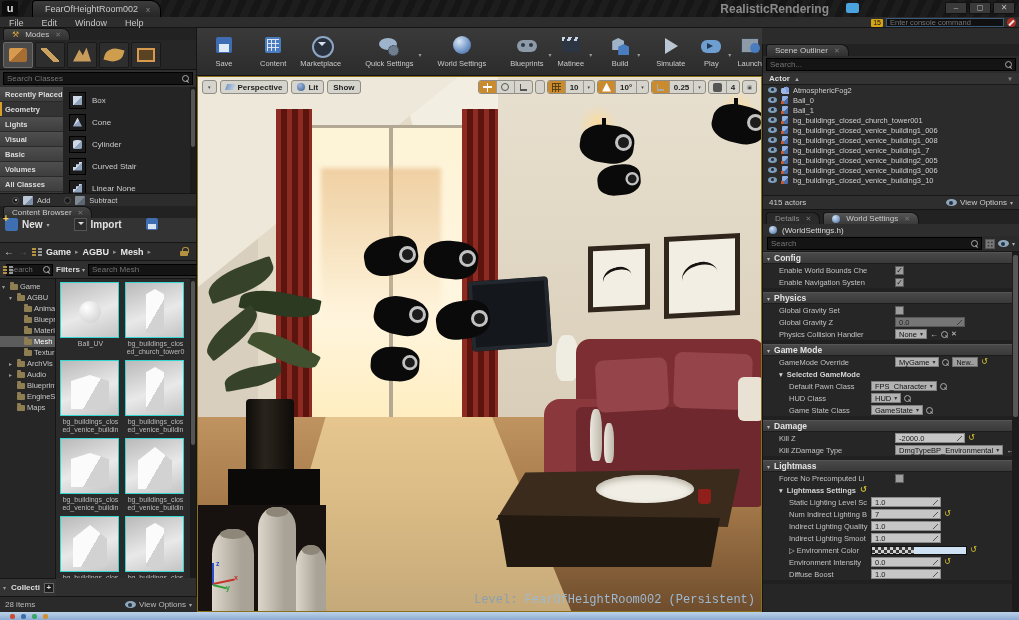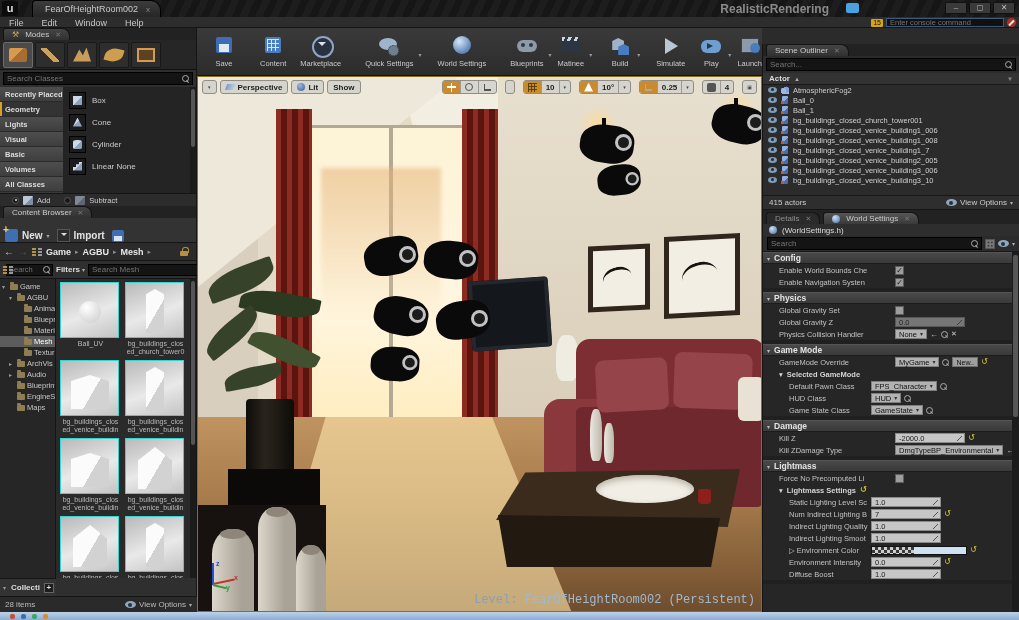--- a/index.html
+++ b/index.html
@@ -74,21 +74,21 @@
   .cls-label { font-size:8px; color:#ccc; }
   .vscroll { position:absolute; right:0; top:0; bottom:0; width:6px; background:#1b1b1b; }
   .vscroll .thumb { position:absolute; left:1px; right:1px; top:2px; height:55%; background:#555; border-radius:2px; }
 
   #addsub { height:13px; background:#2c2c2c; border-top:1px solid #151515; display:flex; align-items:center; gap:4px; padding-left:12px; font-size:7.5px; }
   .radio { width:7px; height:7px; border-radius:50%; background:#1a1a1a; border:1px solid #555; position:relative; }
   .radio.on::after { content:""; position:absolute; inset:1.5px; border-radius:50%; background:#ddd; }
   .addsub-cube { width:10px; height:9px; background:linear-gradient(135deg,#b9c6d6 55%,#7e8fa5 55%); border-radius:1px; }
 
   
-  #cb-tools { height:25px; background:#333; border-bottom:1px solid #151515; display:flex; align-items:flex-end; gap:7px; padding-left:5px; }
+  #cb-tools { height:25px; background:#333; border-bottom:1px solid #151515; display:flex; align-items:flex-start; gap:24px; padding-left:5px; }
   .cb-btn { display:flex; align-items:center; gap:4px; font-size:10px; font-weight:bold; color:#e2e2e2; }
   .i-newdoc { width:13px; height:13px; background:#3f6fb0; border-radius:2px; position:relative; }
   .i-newdoc::after { content:"+"; position:absolute; left:-2px; top:-5px; color:#ffd34d; font-size:10px; font-weight:bold; }
   .i-import { width:13px; height:13px; background:#2c2c2c; border:1px solid #555; position:relative; }
   .i-import::after { content:""; position:absolute; left:3px; top:3px; border:3.5px solid transparent; border-top-color:#ddd; }
   .i-floppy { width:12px; height:12px; background:#3f6fb0; border-radius:2px; position:relative; }
   .i-floppy::after { content:""; position:absolute; left:2px; bottom:1px; width:8px; height:5px; background:#d9e4f2; }
   .caret { font-size:6px; color:#aaa; }
 
   #cb-crumb { height:18px; background:#2b2b2b; border-bottom:1px solid #151515; display:flex; align-items:center; gap:4px; padding:0 4px; }
@@ -231,21 +231,21 @@
   .ax-x { left:9px; bottom:8px; width:22px; height:2px; background:#c2342b; transform:rotate(-12deg); transform-origin:left; }
   .ax-xl { left:30px; bottom:12px; color:#c2342b; }
   .ax-y { left:9px; bottom:7px; width:14px; height:2px; background:#2f9e3a; transform:rotate(14deg); transform-origin:left; }
   .ax-yl { left:22px; bottom:2px; color:#2f9e3a; }
 
   #vp-toolbar { position:absolute; left:0; top:0; width:100%; height:20px; display:flex; align-items:center; gap:3px; padding:2px 4px; }
   .pill { height:14px; background:rgba(212,210,204,.92); border:1px solid #8f8d86; border-radius:3px; color:#222;
     font-size:8px; font-weight:bold; display:flex; align-items:center; gap:3px; padding:0 5px; }
   .pill .dot { width:8px; height:8px; border-radius:50%; background:radial-gradient(circle at 35% 30%,#9db7e0,#3c5e8e); }
   .pill .persp-ic { width:9px; height:6px; background:linear-gradient(90deg,#7e9cc4,#c3d2e6); transform:skewX(-20deg); }
-  .vp-right { margin-left:auto; display:flex; align-items:center; gap:8px; }
+  .vp-right { margin-left:auto; display:flex; align-items:center; gap:2px; }
   .seg { height:14px; display:flex; align-items:center; border:1px solid #8f8d86; border-radius:3px; overflow:hidden; background:rgba(212,210,204,.92); }
   .seg .s { height:100%; display:flex; align-items:center; padding:0 4px; font-size:8px; font-weight:bold; color:#222; gap:2px; }
   .seg .s.orange { background:#c98b2d; }
   .seg .s + .s { border-left:1px solid #9c9a92; }
   .gizmo-ic { width:9px; height:9px; position:relative; }
   .gz-move::before { content:""; position:absolute; left:4px; top:0; width:1.5px; height:9px; background:#fff; }
   .gz-move::after { content:""; position:absolute; left:0; top:3.8px; width:9px; height:1.5px; background:#fff; }
   .gz-rot::before { content:""; position:absolute; inset:0.5px; border:1.5px solid #555; border-radius:50%; }
   .gz-scale::before { content:""; position:absolute; left:1px; bottom:1px; width:7px; height:1.5px; background:#555; }
   .gz-scale::after { content:""; position:absolute; left:1px; bottom:1px; width:1.5px; height:7px; background:#555; }
@@ -392,20 +392,26 @@
             <div class="cls-thumb">
               <div class="cls-shape cone"></div>
             </div>
             <span class="cls-label">Cone</span>
           </div>
           <div class="cls-row">
             <div class="cls-thumb">
               <div class="cls-shape cyl"></div>
             </div>
             <span class="cls-label">Cylinder</span>
+          </div>
+          <div class="cls-row">
+            <div class="cls-thumb">
+              <div class="cls-shape stair"></div>
+            </div>
+            <span class="cls-label">Curved Stair</span>
           </div>
           <div class="cls-row">
             <div class="cls-thumb">
               <div class="cls-shape stair"></div>
             </div>
             <span class="cls-label">Linear None</span>
           </div>
           <div class="vscroll">
             <div class="thumb"></div>
           </div>

